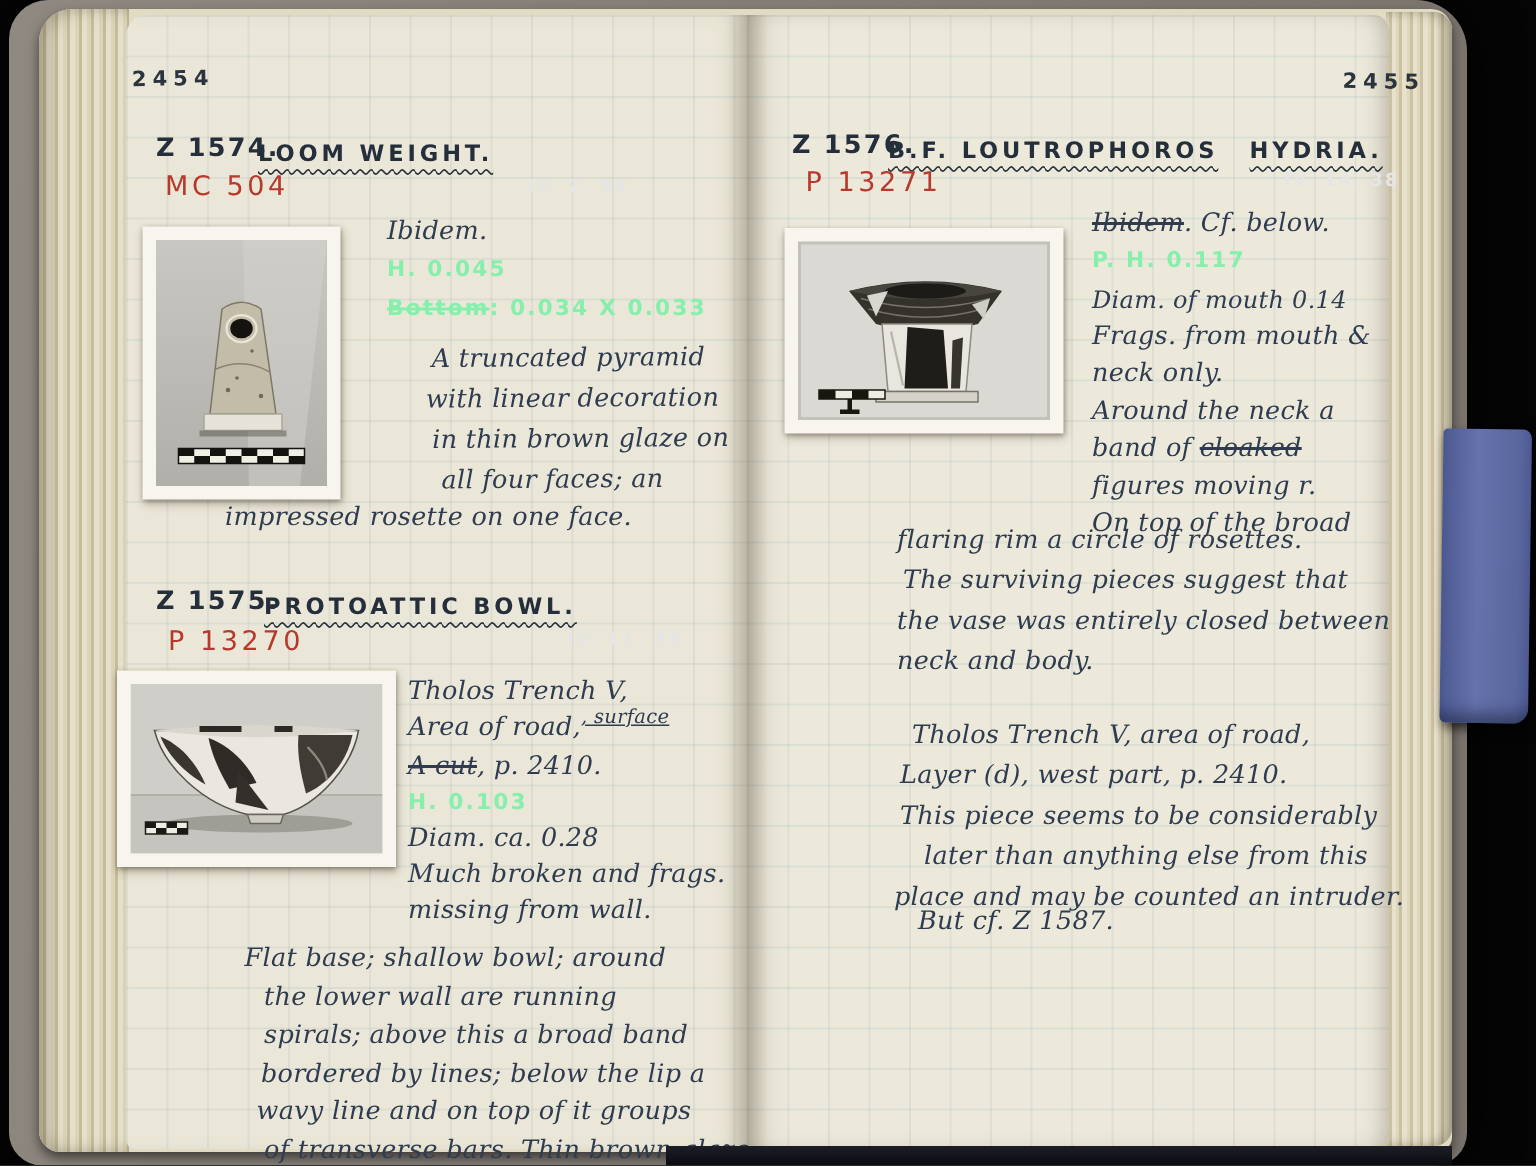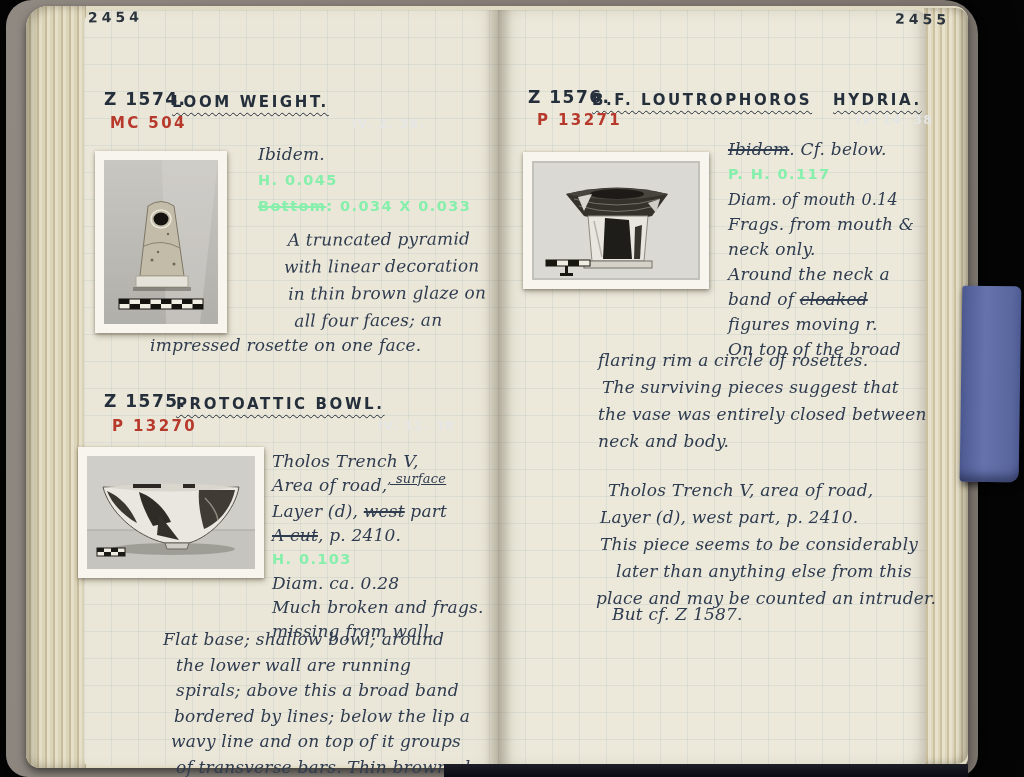--- a/index.html
+++ b/index.html
@@ -32,29 +32,29 @@
         background:linear-gradient(90deg,transparent,rgba(100,90,70,.16) 42%,rgba(100,90,70,.22) 55%,transparent);}
   .bottom-cloth{position:absolute;left:444px;top:764px;width:524px;height:13px;
         background:linear-gradient(#1c1d26,#0b0c11);}
   .tab{position:absolute;left:961px;top:286px;width:59px;height:196px;
         background:linear-gradient(90deg,#4d5a92,#6572ac 40%,#5a679e 85%,#4f5c94);
         border-radius:3px 6px 10px 4px;transform:rotate(.8deg);
         box-shadow:2px 4px 7px rgba(0,0,0,.65), inset 0 -14px 10px -8px rgba(30,36,66,.6);}
   
   .abs{position:absolute;white-space:nowrap;}
   .pagenum{font-family:"DejaVu Sans",sans-serif;font-size:14px;font-weight:600;
-           letter-spacing:4px;color:#2b343d;}
+           letter-spacing:4px;color:#2b343d;margin-top:36px;}
   .eid{font-family:"DejaVu Sans",sans-serif;font-size:17px;font-weight:600;
        letter-spacing:1.5px;color:#242f3b;}
   .etitle{font-family:"DejaVu Sans",sans-serif;font-size:15px;font-weight:600;
        letter-spacing:2.6px;color:#242f3b;text-decoration:underline;
        text-decoration-style:wavy;text-decoration-thickness:1px;text-underline-offset:5px;}
   .edate{font-family:"DejaVu Sans",sans-serif;font-size:12px;font-weight:600;
        letter-spacing:1.4px;color:#e5e5e5;margin-top:24px;}
-  .inv{font-family:"DejaVu Sans",sans-serif;font-size:15px;font-weight:700;
+  .inv{font-family:"DejaVu Sans",sans-serif;font-size:18px;font-weight:400;
        letter-spacing:2.4px;color:#b7392b;}
   .hw{font-family:"DejaVu Serif",serif;font-style:italic;font-size:17px;
       color:#2f3c50;letter-spacing:.2px;}
   .print{font-family:"DejaVu Sans",sans-serif;font-style:normal;font-weight:700;
       font-size:14.5px;letter-spacing:1.4px;color:#86efac;}
   .strike{text-decoration:line-through;text-decoration-thickness:1.5px;}
   .insert{font-size:13px;position:relative;top:-8px;text-decoration:underline;}
   .lines>div{white-space:nowrap;}
   
   .photo{position:absolute;background:#f7f5ee;padding:9px;
@@ -154,21 +154,20 @@
       <rect x="10" y="92" width="7" height="4" fill="#1b1a16"></rect>
         <rect x="24" y="92" width="7" height="4" fill="#1b1a16"></rect>
       <rect x="17" y="96" width="7" height="4" fill="#1b1a16"></rect>
         <rect x="31" y="96" width="7" height="4" fill="#1b1a16"></rect>
     </svg>
   </div>
 
   <div class="abs lines hw" style="left:272px;top:449px;line-height:24px;">
     <div><span>Tholos Trench V,</span></div>
     <div><span>Area of road,</span><span class="insert">, surface</span></div>
-    <div><span>Layer (d), </span><span class="strike">west</span><span> part</span></div>
     <div><span class="strike">A cut</span><span>, p. 2410.</span></div>
     <div class="print">H. 0.103</div>
     <div>Diam. ca. 0.28</div>
     <div>Much broken and frags.</div>
     <div>missing from wall.</div>
   </div>
 
   <div class="abs lines hw" style="left:163px;top:627px;line-height:25.5px;">
     <div>Flat base; shallow bowl; around</div>
     <div style="margin-left:13px">the lower wall are running</div>

